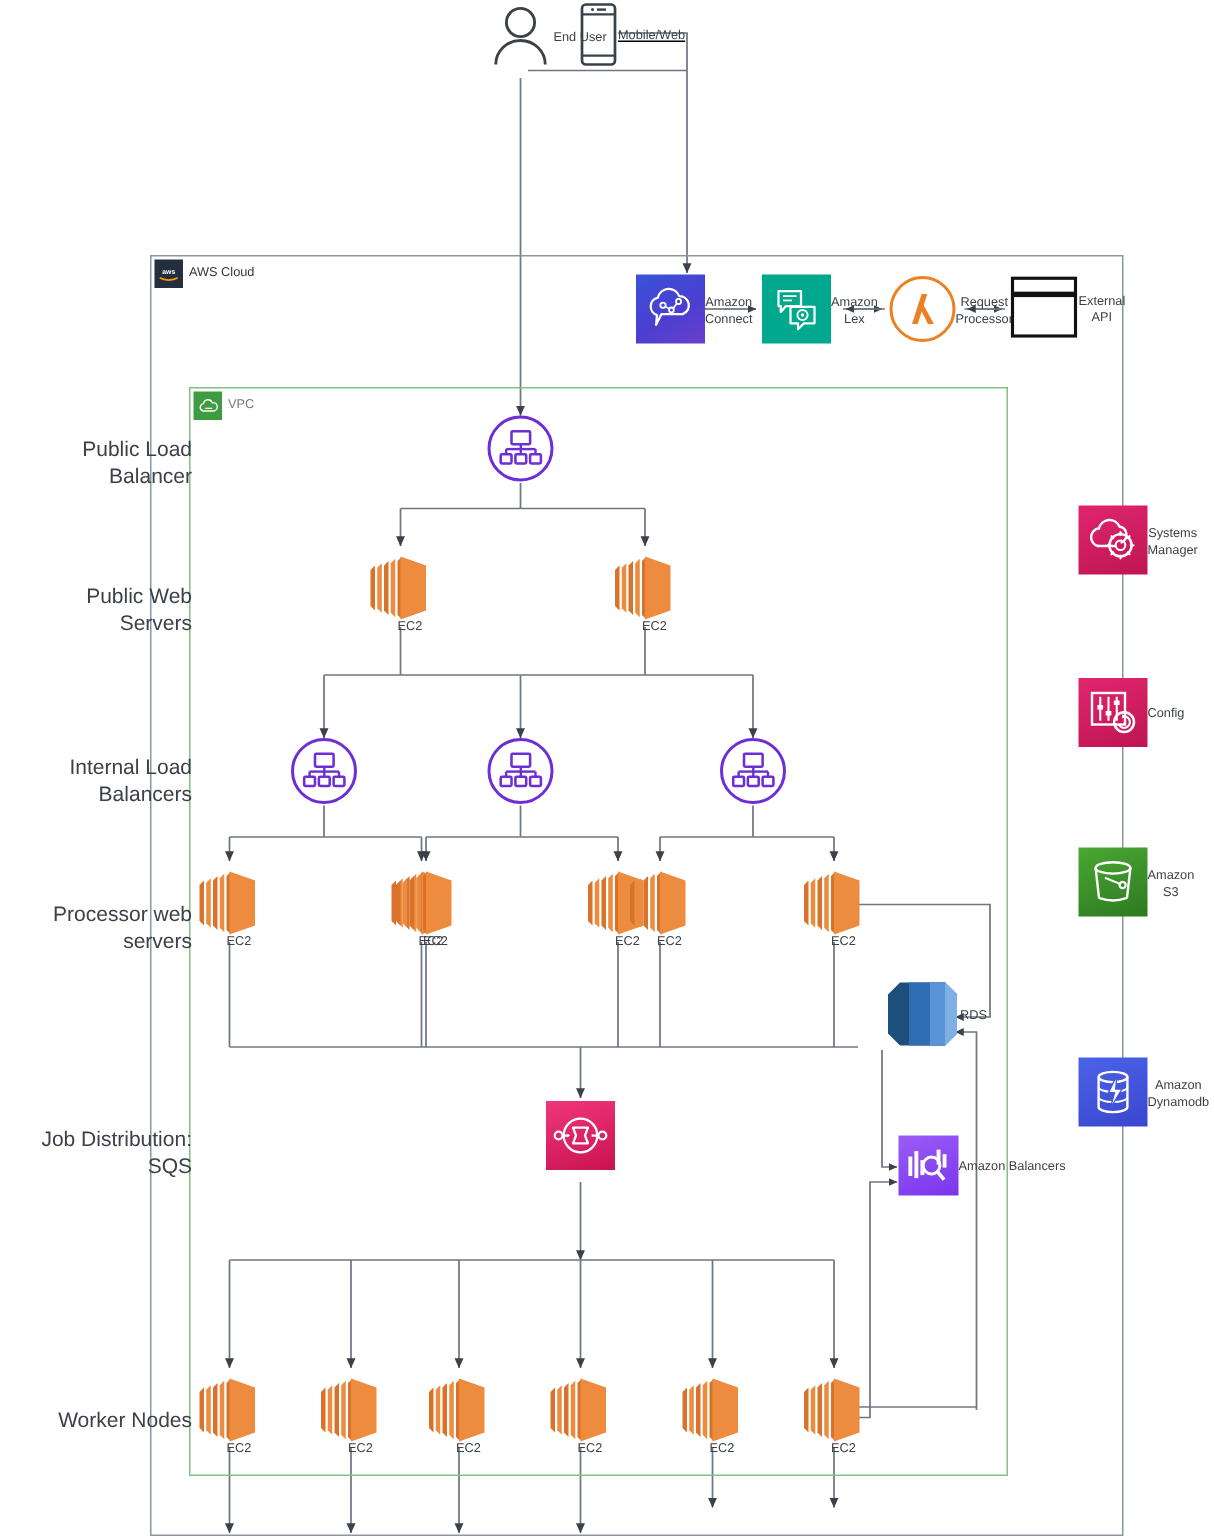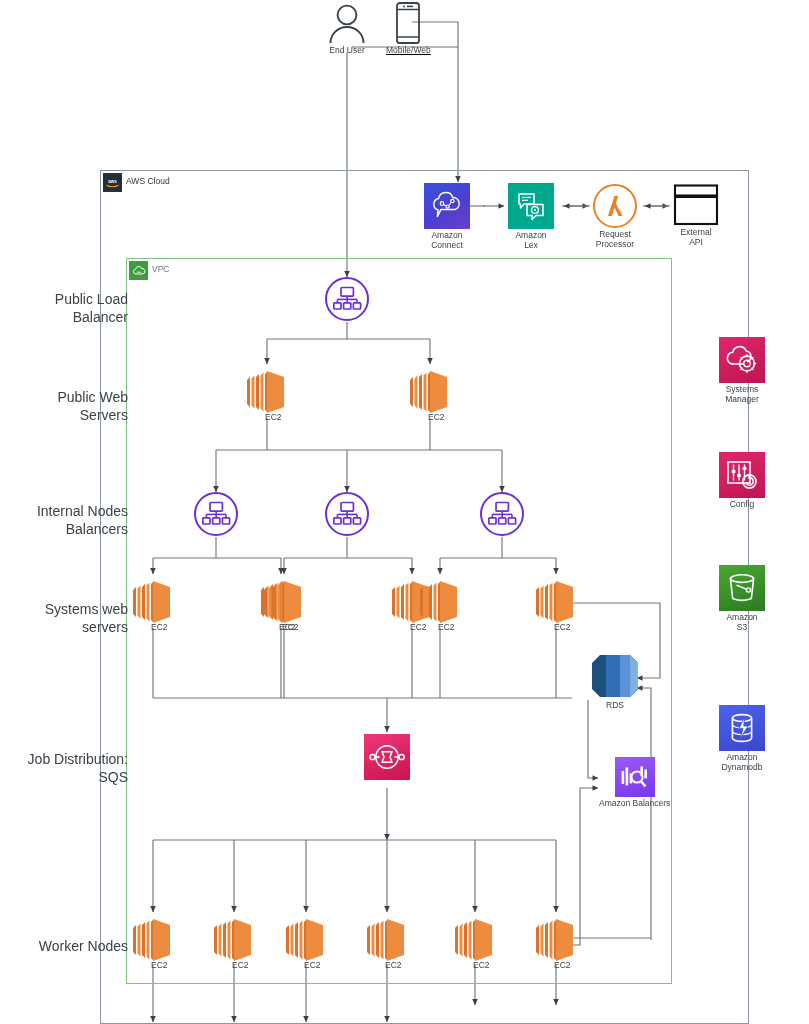--- a/index.html
+++ b/index.html
@@ -16,21 +16,21 @@
     background: #ffffff;
   }
   #wires {
     position: absolute; left: 0; top: 0;
     width: 809px; height: 1024px;
     pointer-events: none;
   }
   .node {
     position: absolute;
     display: flex;
-    flex-direction: column;
+    flex-direction: row;
     align-items: center;
   }
   .cap {
     font-size: 8.5px;
     color: #3b4149;
     text-align: center;
     line-height: 1.18;
     white-space: pre-line;
     margin-top: 1px;
   }
@@ -223,22 +223,22 @@
       <svg width="14" height="12" viewBox="0 0 14 12">
         <path d="M3.4,9 a2.5,2.5 0 0 1 0.3,-4.9 a3,3 0 0 1 5.8,-0.6 a2.6,2.6 0 0 1 1.1,5.5 z" fill="none" stroke="#ffffff" stroke-width="0.95" stroke-linejoin="round"></path>
         <path d="M4.6,7.2 L9.4,7.2" stroke="#ffffff" stroke-width="0.8"></path>
       </svg>
     </div>
     <div class="clabel">VPC</div>
   </div>
 
   <div class="rowlabel" style="left:8px; top:291px;">Public Load Balancer</div>
   <div class="rowlabel" style="left:8px; top:389px;">Public Web Servers</div>
-  <div class="rowlabel" style="left:8px; top:503px;">Internal Nodes Balancers</div>
-  <div class="rowlabel" style="left:8px; top:601px;">Systems web servers</div>
+  <div class="rowlabel" style="left:8px; top:503px;">Internal Load Balancers</div>
+  <div class="rowlabel" style="left:8px; top:601px;">Processor web servers</div>
   <div class="rowlabel" style="left:8px; top:751px;">Job Distribution:
 SQS</div>
   <div class="rowlabel" style="left:8px; top:938px;">Worker Nodes</div>
 
   <div class="node" style="left:325px; top:4px;">
     <div class="person">
       <svg width="44" height="40" viewBox="0 0 44 40">
         <circle cx="22" cy="11" r="9.4" fill="none" stroke="#3b4149" stroke-width="1.9"></circle>
         <path d="M5.5,39 a16.5,16 0 0 1 33,0" fill="none" stroke="#3b4149" stroke-width="1.9"></path>
       </svg>

